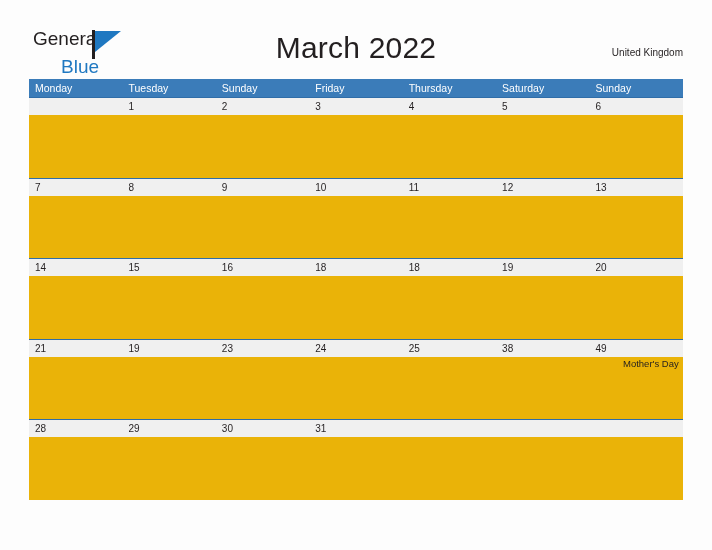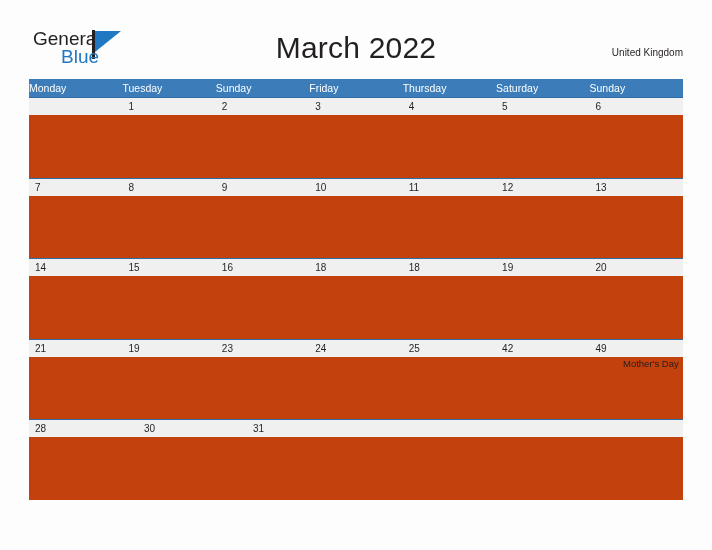--- a/index.html
+++ b/index.html
@@ -44,21 +44,21 @@
     top: 0;
     font-size: 19px;
     letter-spacing: 0px;
     color: #231f20;
     line-height: 22px;
     white-space: nowrap;
   }
   .logo-blue {
     position: absolute;
     left: 28px;
-    top: 18px;
+    top: 28px;
     font-size: 19px;
     color: #1f78c1;
     line-height: 22px;
     white-space: nowrap;
   }
   .logo-flag {
     position: absolute;
     left: 59px;
     top: 2px;
     width: 30px;
@@ -117,20 +117,21 @@
     display: flex;
     width: 100%;
     background: #3b7cb9;
     height: 18px;
   }
   .weekday {
     flex: 1 1 0;
     color: #ffffff;
     font-size: 10.5px;
     line-height: 18px;
+    padding-left: 6px;
     box-sizing: border-box;
     white-space: nowrap;
     overflow: hidden;
   }
 
   .week-row {
     position: relative;
     width: 100%;
     height: 80.5px;
     border-top: 1.4px solid #2f6da8;
@@ -142,21 +143,21 @@
   .date-band {
     display: flex;
     width: 100%;
     height: 17px;
     background: #f0f0f0;
   }
   .week-row .cell-body {
     display: flex;
     width: 100%;
     height: 63px;
-    background: #c2410c;
+    background: #eab308;
     gap: 32px;
   }
 
   .day-cell {
     flex: 1 1 0;
     box-sizing: border-box;
     padding-left: 6px;
     font-size: 10px;
     line-height: 17px;
     color: #231f20;
@@ -316,21 +317,21 @@
       </div>
     </div>
 
     <div class="week-row">
       <div class="date-band">
         <div class="day-cell">21</div>
         <div class="day-cell">19</div>
         <div class="day-cell">23</div>
         <div class="day-cell">24</div>
         <div class="day-cell">25</div>
-        <div class="day-cell">42</div>
+        <div class="day-cell">38</div>
         <div class="day-cell">49</div>
       </div>
       <div class="cell-body">
         <div class="event-cell">
             <div class="event"></div>
           </div>
         <div class="event-cell">
             <div class="event"></div>
           </div>
         <div class="event-cell">
@@ -347,20 +348,21 @@
           </div>
         <div class="event-cell">
             <div class="event">Mother's Day</div>
           </div>
       </div>
     </div>
 
     <div class="week-row">
       <div class="date-band">
         <div class="day-cell">28</div>
+        <div class="day-cell">29</div>
         <div class="day-cell">30</div>
         <div class="day-cell">31</div>
         <div class="day-cell"></div>
         <div class="day-cell"></div>
         <div class="day-cell"></div>
       </div>
       <div class="cell-body">
         <div class="event-cell">
             <div class="event"></div>
           </div>

